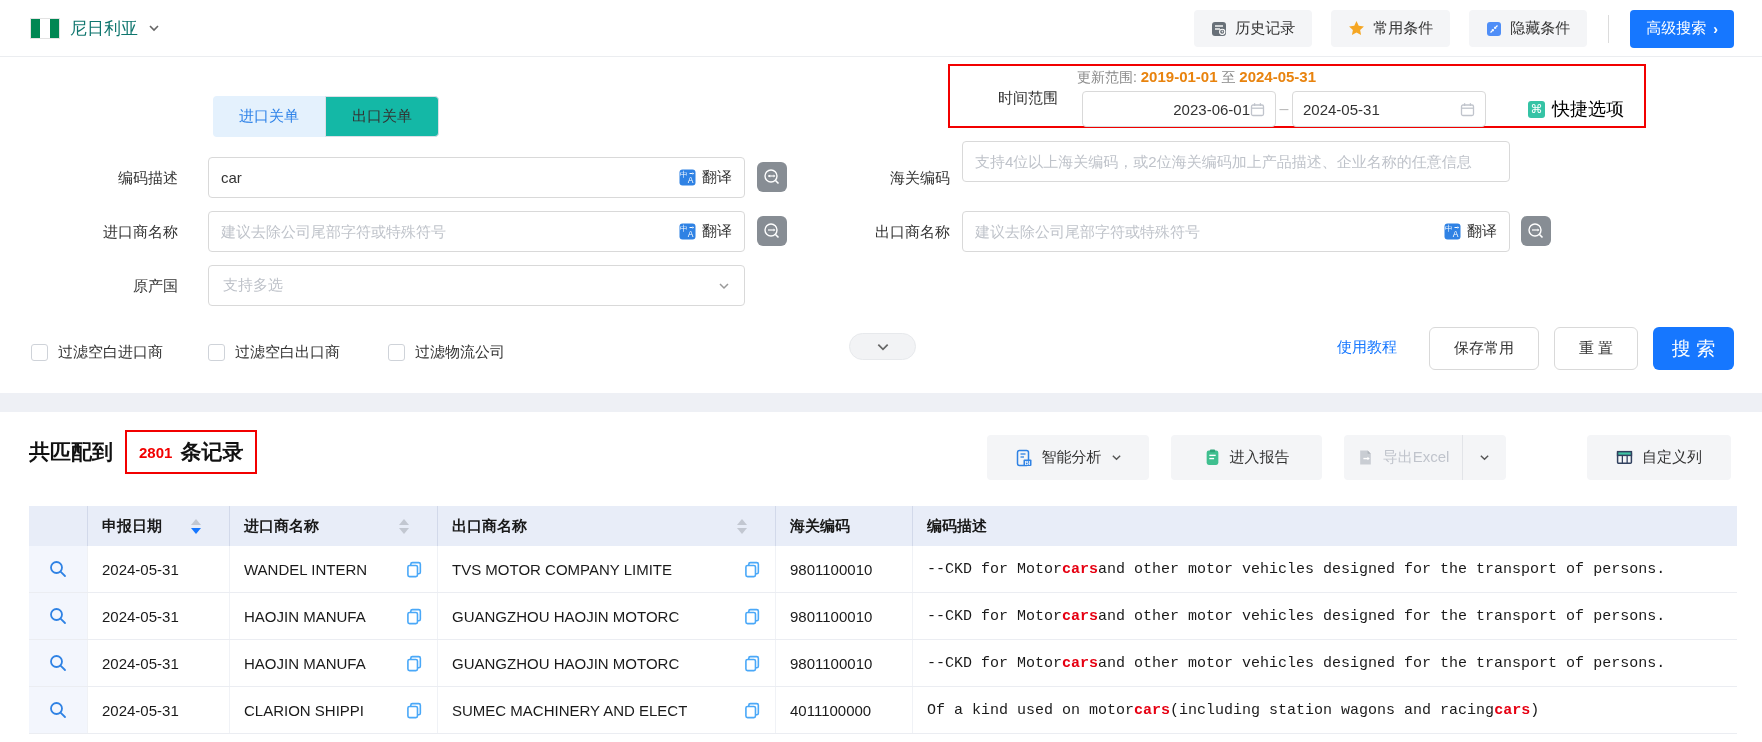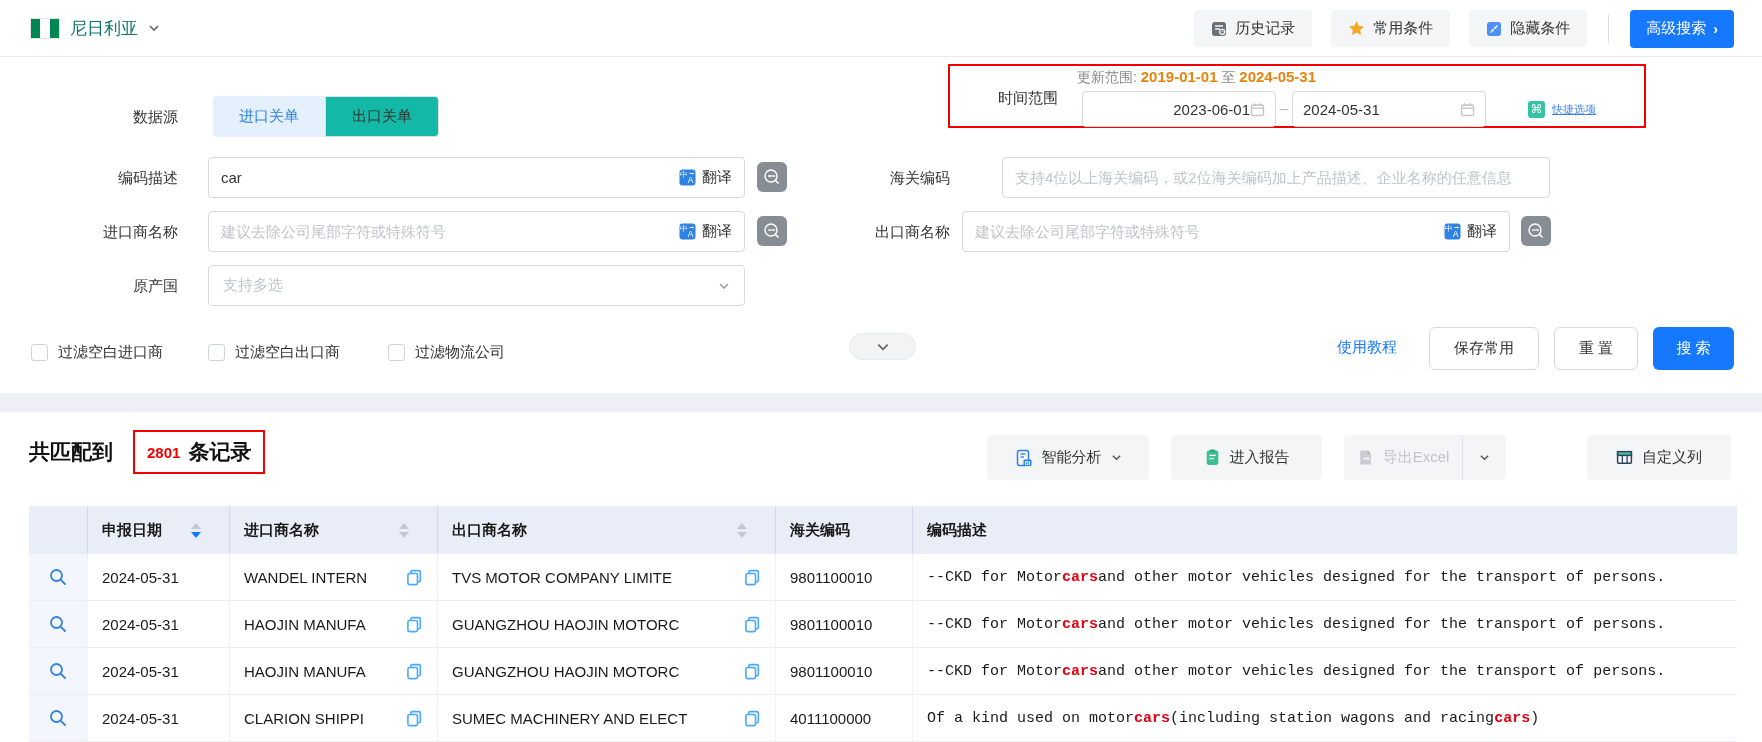--- a/index.html
+++ b/index.html
@@ -31,53 +31,53 @@
   .redbox { position:absolute; left:948px; top:7px; width:698px; height:64px; border:2px solid #f20000; }
   .upd-line { position:absolute; left:127px; top:2px; font-size:14px; color:#8a8a8a; white-space:nowrap; }
   .upd-line b { color:#e8830e; font-size:15px; font-weight:700; }
   .tr-lbl { position:absolute; left:18px; top:0; width:90px; text-align:right; font-size:15px; color:#333; line-height:64px; }
   .dateinp { position:absolute; top:25px; height:36px; width:194px; border:1px solid #d9d9d9; border-radius:4px; background:#fff; display:flex; align-items:center; padding:0 10px; font-size:15px; color:#333; }
   .dateinp span { flex:1; }
   .d1 { left:132px;text-align:right; } .d2 { left:342px; }
   .dash { position:absolute; left:328px; top:25px; width:12px; line-height:36px; color:#bbb; text-align:center; }
   .quick { position:absolute; left:578px; top:25px; height:36px; display:flex; align-items:center; gap:7px; cursor:pointer; }
   .cmd-ico { width:17px; height:17px; background:#35c3a5; border-radius:3px; color:#fff; font-size:12px; line-height:17px; text-align:center; }
-  .quick span.qtxt { font-size:11px; color:#3b82f6;text-decoration:underline; }
+  .quick span.qtxt { font-size:18px; color:#000000; }
   .inp { position:absolute; height:41px; border:1px solid #d9d9d9; border-radius:4px; background:#fff; display:flex; align-items:center; padding:0 12px;gap:24px; }
   .inp input { border:none; outline:none; flex:1; font-size:15px; color:#333; font-family:inherit; background:transparent; min-width:0; }
   .inp input::placeholder { color:#bfc3ca; }
   .trans { display:flex; align-items:center; gap:6px; font-size:15px; color:#333; cursor:pointer; white-space:nowrap; }
   .li { left:208px; width:537px; }
   .ri { left:962px; width:548px; }
   .toolico { position:absolute; width:30px; height:30px; background:#878d94; border-radius:6px; display:flex; align-items:center; justify-content:center; cursor:pointer; }
   .selwrap { position:absolute; left:208px; top:208px; width:537px; height:41px; border:1px solid #d9d9d9; border-radius:4px; display:flex; align-items:center; padding:0 14px; cursor:pointer; }
   .selwrap .ph { flex:1; font-size:15px; color:#bfc3ca; }
   .pill { position:absolute; left:849px; top:276px; width:67px; height:27px; background:#f2f3f5; border:1px solid #e7e9ec; border-radius:14px; display:flex; align-items:center; justify-content:center; cursor:pointer; }
   .cbrow { position:absolute; top:286px; display:flex; align-items:center; gap:10px; cursor:pointer; }
   .cb { width:17px; height:17px; border:1px solid #cfd3d9; border-radius:3px; background:#fff; }
   .cbl { font-size:15px; color:#333; white-space:nowrap; }
   .link { position:absolute; left:1337px; top:281px; font-size:15px; color:#1677ff; cursor:pointer; }
   .wbtn { position:absolute; top:270px; height:43px; background:#fff; border:1px solid #d9d9d9; border-radius:6px; font-size:15px; color:#333; cursor:pointer; font-family:Liberation Sans, sans-serif; white-space:nowrap; }
-  .bbtn { position:absolute; top:270px; height:43px; background:#1677ff; border:none; border-radius:6px; font-size:15px; color:#fff; cursor:pointer; font-family:inherit; white-space:nowrap; }
+  .bbtn { position:absolute; top:270px; height:43px; background:#1677ff; border:none; border-radius:6px; font-size:19px; color:#fff; cursor:pointer; font-family:inherit; white-space:nowrap; }
   
   .band { position:absolute; top:393px; left:0; width:100%; height:19px; background:#eef0f5; }
   .results { position:absolute; top:412px; left:0; right:0; bottom:0; background:#fff; }
-  .summary { position:absolute; left:29px; top:18px; display:flex; align-items:center; gap:20px; }
+  .summary { position:absolute; left:29px; top:18px; display:flex; align-items:center; gap:12px; }
   .sum-prefix { font-size:21px; font-weight:700; color:#111; white-space:nowrap; }
   .countbox { border:2px solid #f20000; padding:6px 12px; display:flex; align-items:center; gap:8px; }
   .countbox .num { font-size:15px; font-weight:700; color:#f20000; }
   .countbox .suf { font-size:21px; font-weight:700; color:#111; white-space:nowrap; }
   .tbtn { position:absolute; top:23px; height:45px; background:#f4f5f7; border:none; border-radius:4px; font-size:15px; color:#333; display:flex; align-items:center; justify-content:center; gap:9px; cursor:pointer; font-family:inherit; white-space:nowrap; }
   .tbtn.disabled { color:#c0c4cc; cursor:default; }
   .caret { width:11px; height:11px; }
   .excel-split { position:absolute; left:1462px; top:23px; width:44px; height:45px; background:#f4f5f7; border:none; border-left:1px solid #e2e4e8; border-radius:0 4px 4px 0; display:flex; align-items:center; justify-content:center; cursor:pointer; }
   
   .table { position:absolute; left:29px; top:94px; width:1708px; }
   .trow { display:flex; width:100%; }
-  .th { background:#e8edf8; height:48px; }
+  .th { background:#e8edf8; height:40px; }
   .cell { display:flex; align-items:center; padding:0 14px; overflow:hidden; white-space:nowrap; }
   .th .cell { font-weight:700; font-size:15px; color:#1a1a1a; border-right:1px solid #d2d9ea; }
   .th .cell:last-child { border-right:none; }
   .tr { height:47px; border-bottom:1px solid #ebedf2; }
   .tr .cell { font-size:15px; color:#1a1a1a; border-right:1px solid #f0f2f6; }
   .tr .cell:last-child { border-right:none;font-family:Liberation Mono, monospace; }
   .c0 { width:59px; justify-content:center; padding:0; }
   .tr .c0 { background:#f3f6fd; cursor:pointer; }
   .c1 { width:142px; } .c2 { width:208px; } .c3 { width:338px; } .c4 { width:137px; } .c5 { width:824px; }
   .sort { margin-left:auto; margin-right:14px; display:flex; flex-direction:column; gap:3px; cursor:pointer; }
@@ -137,21 +137,20 @@
       <div class="vdiv"></div>
       <button class="adv-btn">
         <span>高级搜索</span>
         <span class="adv-arrow">›</span>
       </button>
     </div>
   </div>
 
   <div class="form">
 
-    <div class="lbl" style="top:39px;">数据源</div>
     <div class="tabs">
       <div class="tab active">进口关单</div>
       <div class="tab idle">出口关单</div>
     </div>
 
     <div class="redbox">
       <div class="upd-line">
         <span>更新范围:</span>
         <b>2019-01-01</b>
         <span>至</span>
@@ -200,21 +199,21 @@
     <div class="toolico" style="left:757px; top:105px;">
       <svg width="18" height="18" viewBox="0 0 18 18">
           <circle cx="8" cy="8" r="6" fill="none" stroke="#fff" stroke-width="1.4"></circle>
           <line x1="12.5" y1="12.5" x2="15.5" y2="15.5" stroke="#fff" stroke-width="1.6"></line>
           <line x1="5" y1="8" x2="11" y2="8" stroke="#fff" stroke-width="1.2"></line>
           <path d="M10.6 6.6L12.4 8l-1.8 1.4z" fill="#fff"></path>
           <path d="M5.4 6.6L3.6 8l1.8 1.4z" fill="#fff" transform="translate(1.8,0)"></path>
         </svg>
     </div>
     <div class="lblr" style="top:100px;">海关编码</div>
-    <div class="inp ri" style="top:100px;margin-left:40px;">
+    <div class="inp ri" style="top:84px;">
       <input placeholder="支持4位以上海关编码，或2位海关编码加上产品描述、企业名称的任意信息" style="">
     </div>
 
     <div class="lbl" style="top:154px;">进口商名称</div>
     <div class="inp li" style="top:154px;">
       <input placeholder="建议去除公司尾部字符或特殊符号" style="">
       <span class="trans">
         <svg width="17" height="17" viewBox="0 0 17 17">
             <rect x="0.5" y="0.5" width="16" height="16" rx="3" fill="#2f82e4"></rect>
             <text x="4.7" y="8" font-size="7.5" fill="#fff" text-anchor="middle" font-family="sans-serif">中</text>

